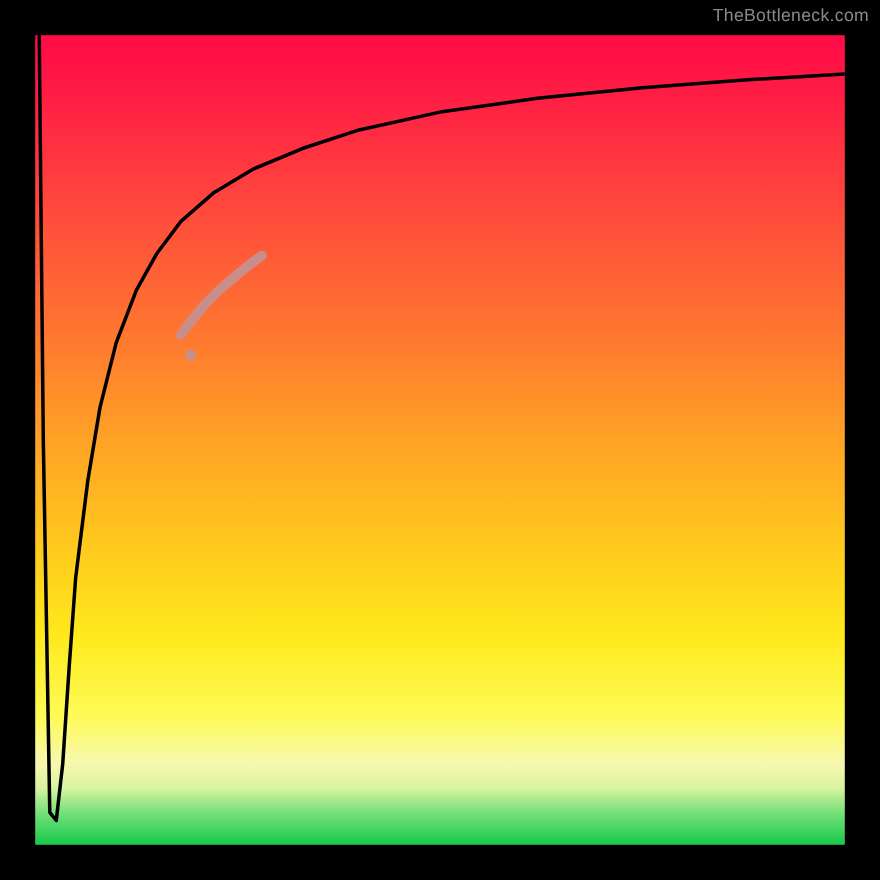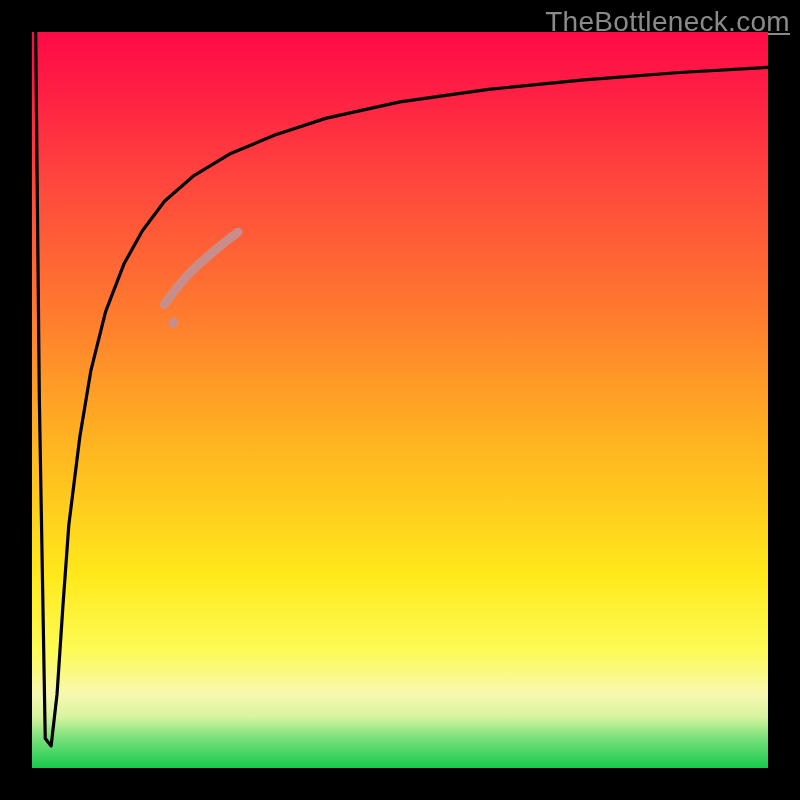--- a/index.html
+++ b/index.html
@@ -45,25 +45,24 @@
     left: 0;
     top: 0;
     width: 736px;
     height: 736px;
   }
   .watermark {
     position: absolute;
     top: 6px;
     right: 10px;
     color: #8a8a8a;
-    font-size: 28px;
+    font-size: 16px;
     font-weight: 500;
     letter-spacing: 0.3px;
     user-select: none;
-    text-decoration: underline;
   }
 </style>
 </head>
 <body>
 
 <div class="frame">
   <div class="watermark">TheBottleneck.com</div>
 
   <div class="plot-area">
     <svg class="curve-svg" viewBox="0 0 736 736" preserveAspectRatio="none">

